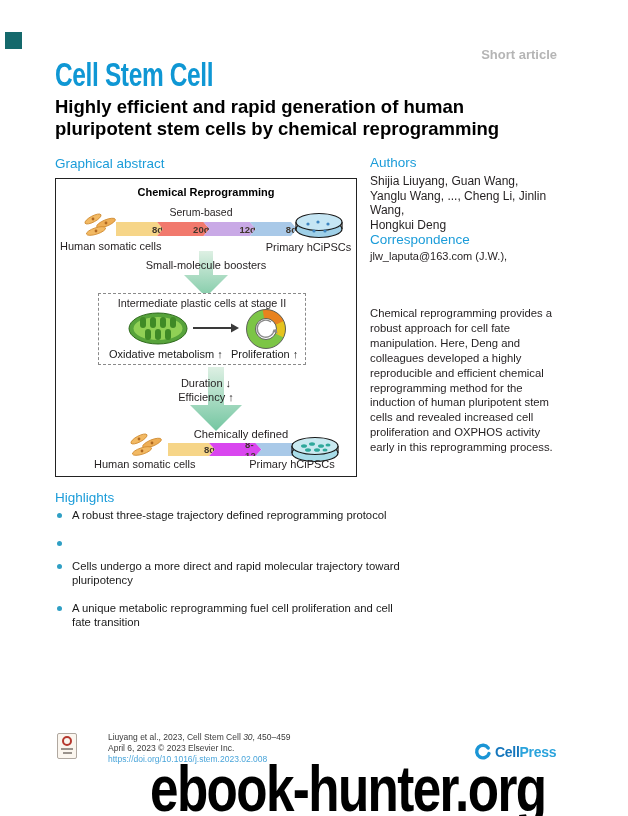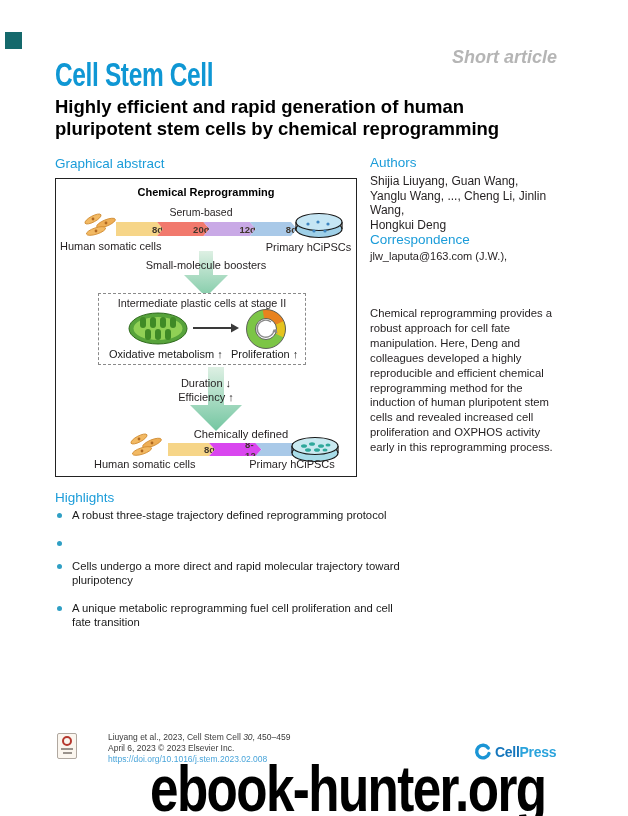--- a/index.html
+++ b/index.html
@@ -2,21 +2,21 @@
 <html><head>
 <meta charset="utf-8">
 <style>
   html,body{margin:0;padding:0;background:#e8e8e8;}
   .page{position:relative;width:628px;height:816px;background:#fff;overflow:hidden;
         font-family:"Liberation Sans",sans-serif;color:#231f20;margin:0 auto;}
   .abs{position:absolute;}
 
   
   .corner{left:5px;top:32px;width:17px;height:17px;background:#15696c;}
-  .short-article{right:71px;top:47px;font-size:18px;font-weight:bold;color:#b5b5b5;font-style:italic;}
+  .short-article{right:71px;top:47px;font-size:13px;font-weight:bold;color:#b5b5b5;}
   .logo{left:55px;top:55px;font-size:34px;font-weight:bold;color:#0f97d4;
         letter-spacing:-0.5px;transform:scaleX(0.72);transform-origin:left top;white-space:nowrap;}
   .title{left:55px;top:96px;width:510px;font-size:18.5px;font-weight:bold;color:#000;line-height:22px;}
 
   
   .bluehead{font-size:13.5px;color:#1b9cd9;}
 
   
   .ga-box{left:55px;top:178px;width:300px;height:297px;border:1.5px solid #222;background:#fff;}
   .ga-box .abs{font-size:11px;}

